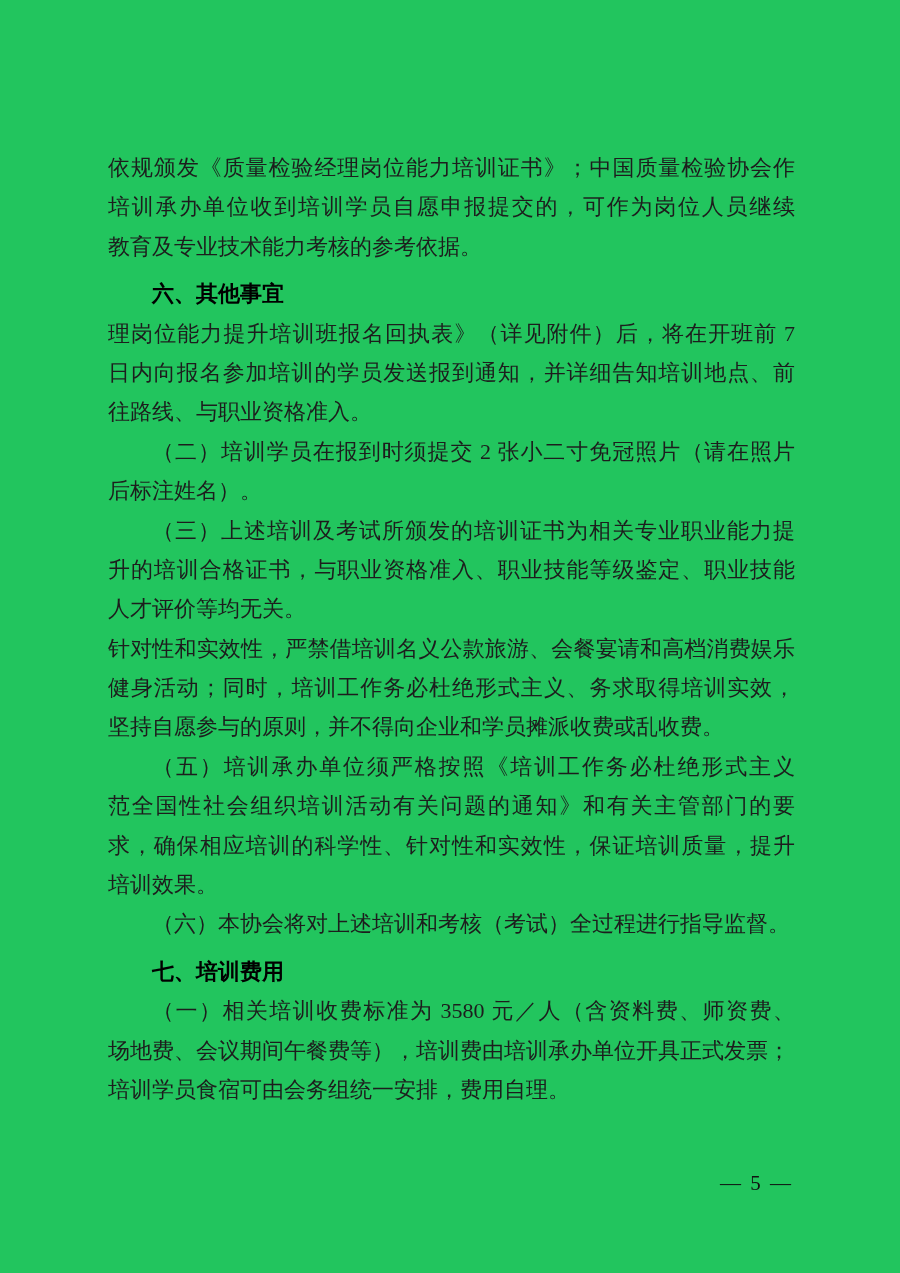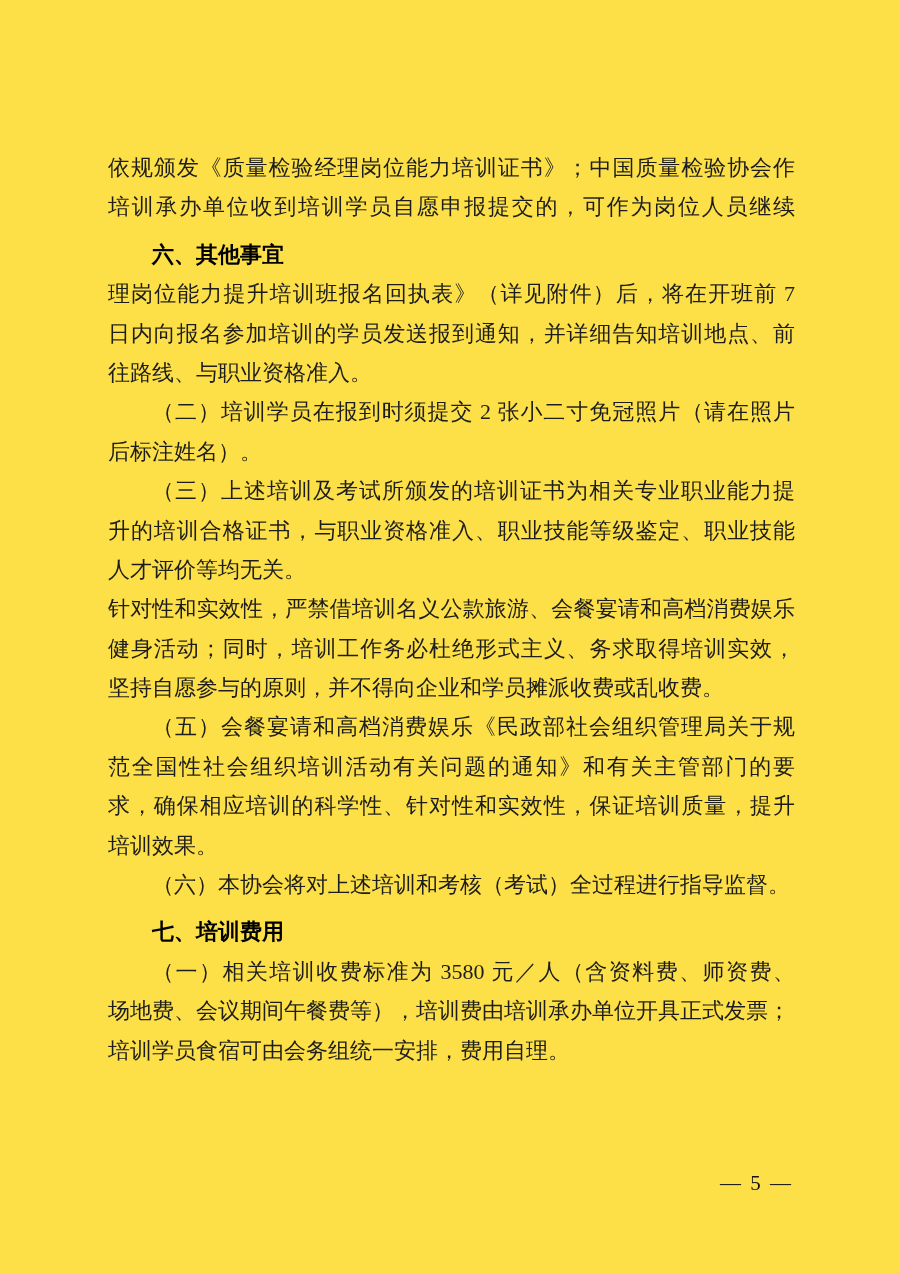--- a/index.html
+++ b/index.html
@@ -4,21 +4,21 @@
 <style>
   html, body {
     margin: 0;
     padding: 0;
     background: #ffffff;
   }
   .page {
     position: relative;
     width: 900px;
     height: 1273px;
-    background: #fde047;
+    background: #22c55e;
     overflow: hidden;
   }
   .textblock {
     position: absolute;
     left: 108px;
     top: 148px;
     width: 687px;
   }
   .line {
     font-family: "Liberation Serif", "DejaVu Serif", serif;
@@ -58,33 +58,34 @@
     letter-spacing: 2px;
   }
 </style>
 </head>
 <body>
 
 <div class="page">
   <div class="textblock">
     <div class="line jf">依规颁发《质量检验经理岗位能力培训证书》；中国质量检验协会作</div>
     <div class="line jf">培训承办单位收到培训学员自愿申报提交的，可作为岗位人员继续</div>
+    <div class="line">教育及专业技术能力考核的参考依据。</div>
     <div class="line hd ind">六、其他事宜</div>
     <div class="line jf">理岗位能力提升培训班报名回执表》（详见附件）后，将在开班前 7</div>
     <div class="line jf">日内向报名参加培训的学员发送报到通知，并详细告知培训地点、前</div>
     <div class="line">往路线、与职业资格准入。</div>
     <div class="line jf ind">（二）培训学员在报到时须提交 2 张小二寸免冠照片（请在照片</div>
     <div class="line">后标注姓名）。</div>
     <div class="line jf ind">（三）上述培训及考试所颁发的培训证书为相关专业职业能力提</div>
     <div class="line jf">升的培训合格证书，与职业资格准入、职业技能等级鉴定、职业技能</div>
     <div class="line">人才评价等均无关。</div>
     <div class="line jf">针对性和实效性，严禁借培训名义公款旅游、会餐宴请和高档消费娱乐</div>
     <div class="line jf">健身活动；同时，培训工作务必杜绝形式主义、务求取得培训实效，</div>
     <div class="line">坚持自愿参与的原则，并不得向企业和学员摊派收费或乱收费。</div>
-    <div class="line jf ind">（五）会餐宴请和高档消费娱乐《民政部社会组织管理局关于规</div>
+    <div class="line jf ind">（五）培训承办单位须严格按照《培训工作务必杜绝形式主义</div>
     <div class="line jf">范全国性社会组织培训活动有关问题的通知》和有关主管部门的要</div>
     <div class="line jf">求，确保相应培训的科学性、针对性和实效性，保证培训质量，提升</div>
     <div class="line">培训效果。</div>
     <div class="line ind">（六）本协会将对上述培训和考核（考试）全过程进行指导监督。</div>
     <div class="line hd ind">七、培训费用</div>
     <div class="line jf ind">（一）相关培训收费标准为 3580 元／人（含资料费、师资费、</div>
     <div class="line">场地费、会议期间午餐费等），培训费由培训承办单位开具正式发票；</div>
     <div class="line">培训学员食宿可由会务组统一安排，费用自理。</div>
   </div>
   <div class="pagenum">— 5 —</div>

